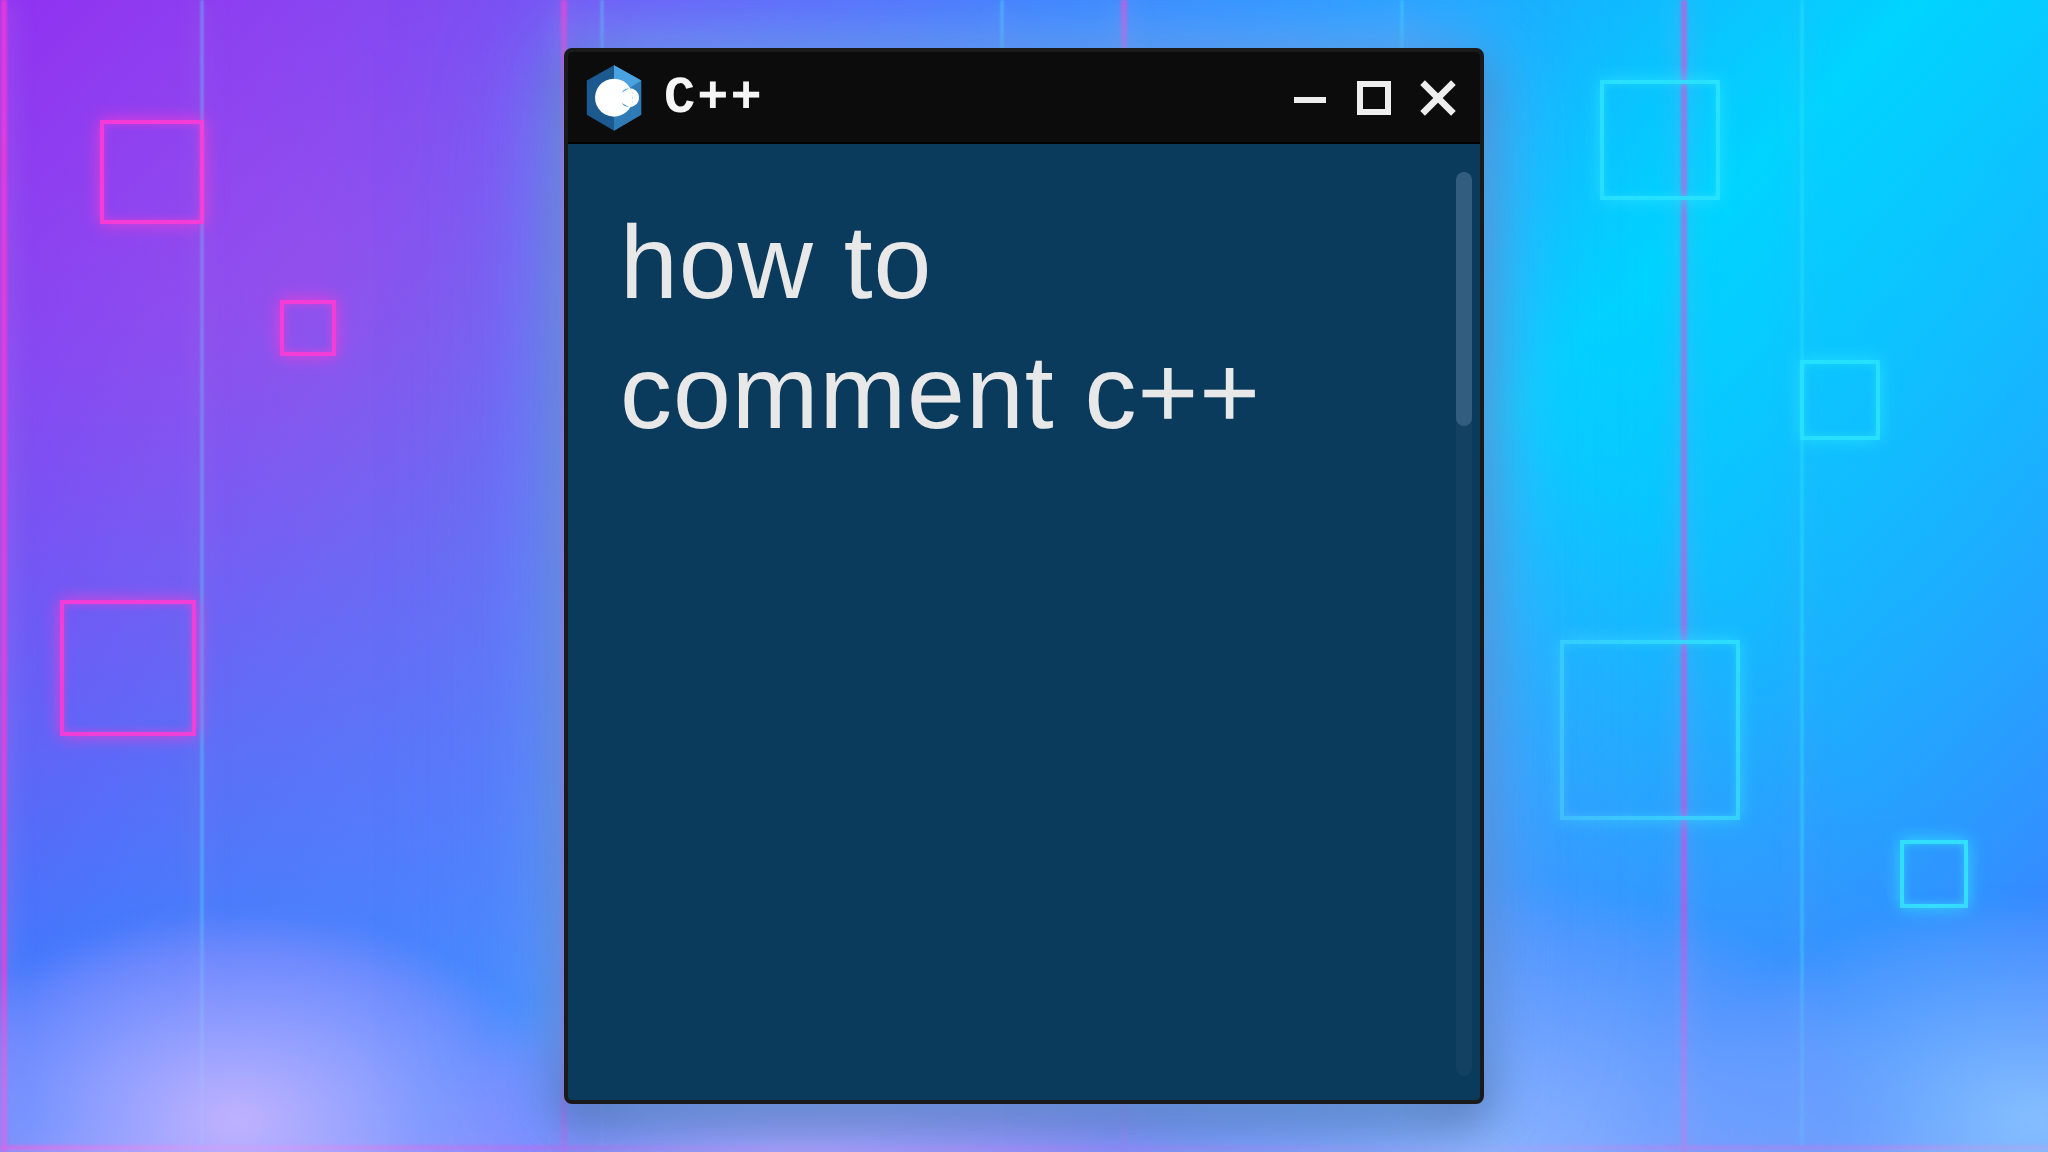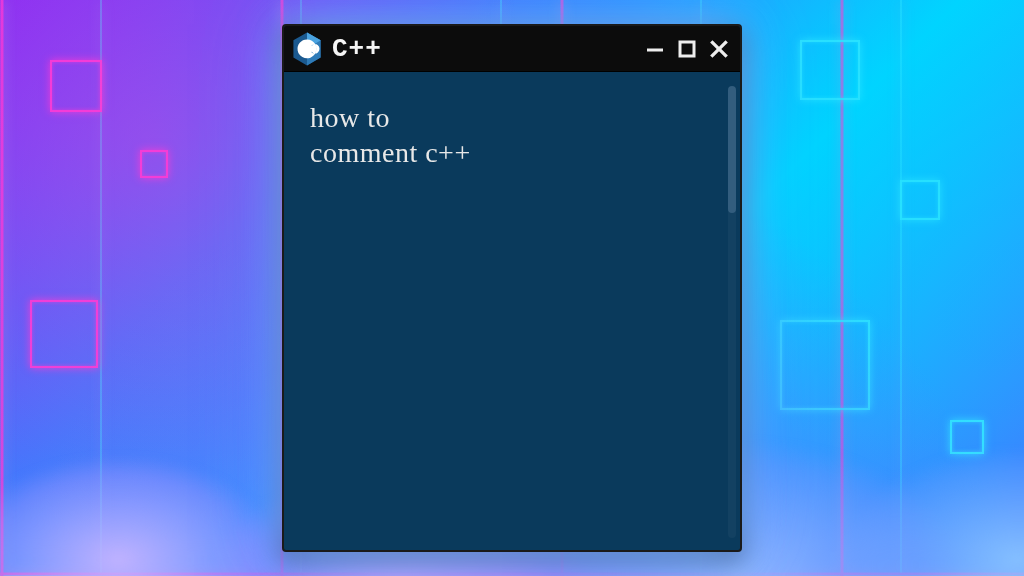--- a/index.html
+++ b/index.html
@@ -137,23 +137,23 @@
       justify-content: center;
       cursor: pointer;
     }
 
     .ctrl svg { display: block; }
 
     .content {
       flex: 1;
       padding: 28px 26px;
       color: #e8e8e8;
-      font-size: 28px;
+      font-size: 52px;
       line-height: 1.25;
-      font-family: Liberation Serif, serif;
+      font-family: Liberation Sans, sans-serif;
       letter-spacing: 0.5px;
       white-space: pre-wrap;
     }
 
     .scrollbar {
       position: absolute;
       right: 4px;
       top: 60px;
       bottom: 12px;
       width: 8px;

